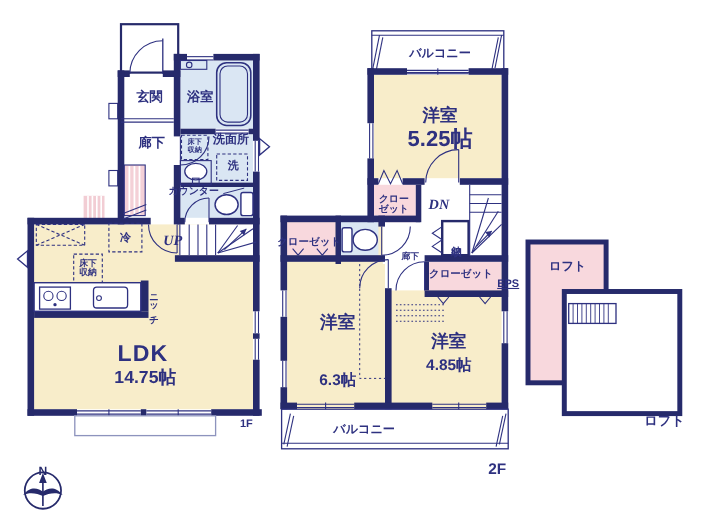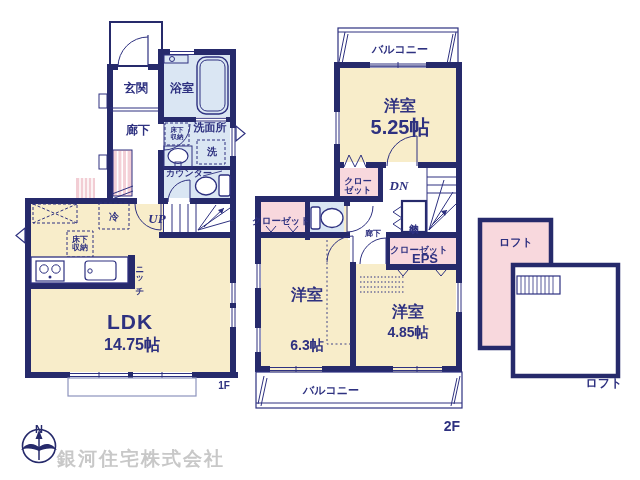--- a/index.html
+++ b/index.html
@@ -318,45 +318,44 @@
     <path d="M 21,450 C 28,441 35,444 39,447 C 43,444 50,441 57,450 C 50,447 44,449 39,451 C 34,449 28,447 21,450 Z" fill="#262a6b"></path>
   </g>
 </svg>
 
 <div class="lbl" style="left:136px;top:88px;font-size:12px;">玄関</div>
 <div class="lbl" style="left:182px;top:88px;font-size:12px;font-family:Liberation Serif, serif;">浴室</div>
 <div class="lbl" style="left:138px;top:130px;font-size:12px;">廊下</div>
 <div class="lbl wrap" style="left:177px;top:134px;font-size:6.5px;width:2.2em;">床下収納</div>
 <div class="lbl" style="left:210px;top:128px;font-size:11px;">洗面所</div>
 <div class="lbl" style="left:212px;top:152px;font-size:10px;">洗</div>
-<div class="lbl" style="left:189px;top:174px;font-size:9px;font-family:Liberation Serif, serif;">カウンター</div>
+<div class="lbl" style="left:176px;top:174px;font-size:9px;font-family:Liberation Serif, serif;">カウンター</div>
 <div class="lbl" style="left:114px;top:217px;font-size:10px;">冷</div>
 <div class="lbl ital" style="left:157px;top:219px;font-size:13px;text-align:right;">UP</div>
 <div class="lbl wrap" style="left:80px;top:244px;font-size:8px;width:2.2em;">床下収納</div>
 <div class="lbl v" style="left:140px;top:276px;font-size:8.5px;">ニッチ</div>
 <div class="lbl" style="left:130px;top:322px;font-size:21px;letter-spacing:1px;">LDK</div>
 <div class="lbl" style="left:132px;top:345px;font-size:16px;">14.75帖</div>
 <div class="lbl" style="left:224px;top:386px;font-size:10px;">1F</div>
 
 <div class="lbl" style="left:400px;top:50px;font-size:11px;">バルコニー</div>
 <div class="lbl" style="left:400px;top:106px;font-size:16px;">洋室</div>
 <div class="lbl" style="left:400px;top:127px;font-size:20px;">5.25帖</div>
 <div class="lbl wrap" style="left:358px;top:186px;font-size:9px;width:3.4em;">クローゼット</div>
 <div class="lbl ital" style="left:399px;top:186px;font-size:13px;text-align:right;">DN</div>
 <div class="lbl" style="left:281px;top:221px;font-size:9.5px;">クローゼット</div>
 <div class="lbl" style="left:373px;top:234px;font-size:8px;">廊下</div>
 <div class="lbl v" style="left:414px;top:216px;font-size:9.5px;">収納</div>
 <div class="lbl" style="left:419px;top:250px;font-size:9.5px;">クローゼット</div>
-<div class="lbl" style="left:425px;top:259px;font-size:13px;text-decoration:underline;">EPS</div>
+<div class="lbl" style="left:462px;top:259px;font-size:10px;text-decoration:underline;">EPS</div>
 <div class="lbl" style="left:307px;top:295px;font-size:16px;">洋室</div>
 <div class="lbl" style="left:307px;top:314px;font-size:14px;margin-top:31px;">6.3帖</div>
 <div class="lbl" style="left:408px;top:312px;font-size:16px;">洋室</div>
 <div class="lbl" style="left:408px;top:332px;font-size:14px;">4.85帖</div>
 <div class="lbl" style="left:331px;top:391px;font-size:11px;">バルコニー</div>
 <div class="lbl" style="left:452px;top:426px;font-size:14px;text-align:center;">2F</div>
 
 <div class="lbl" style="left:516px;top:243px;font-size:11px;">ロフト</div>
 <div class="lbl" style="left:604px;top:383px;font-size:12px;">ロフト</div>
 
 <div class="lbl" style="left:39px;top:430px;font-size:11px;color:#262a6b;">N</div>
-<div class="logo-text">銀河住宅株式会社</div>
 
 </div>
 
 </body></html>

